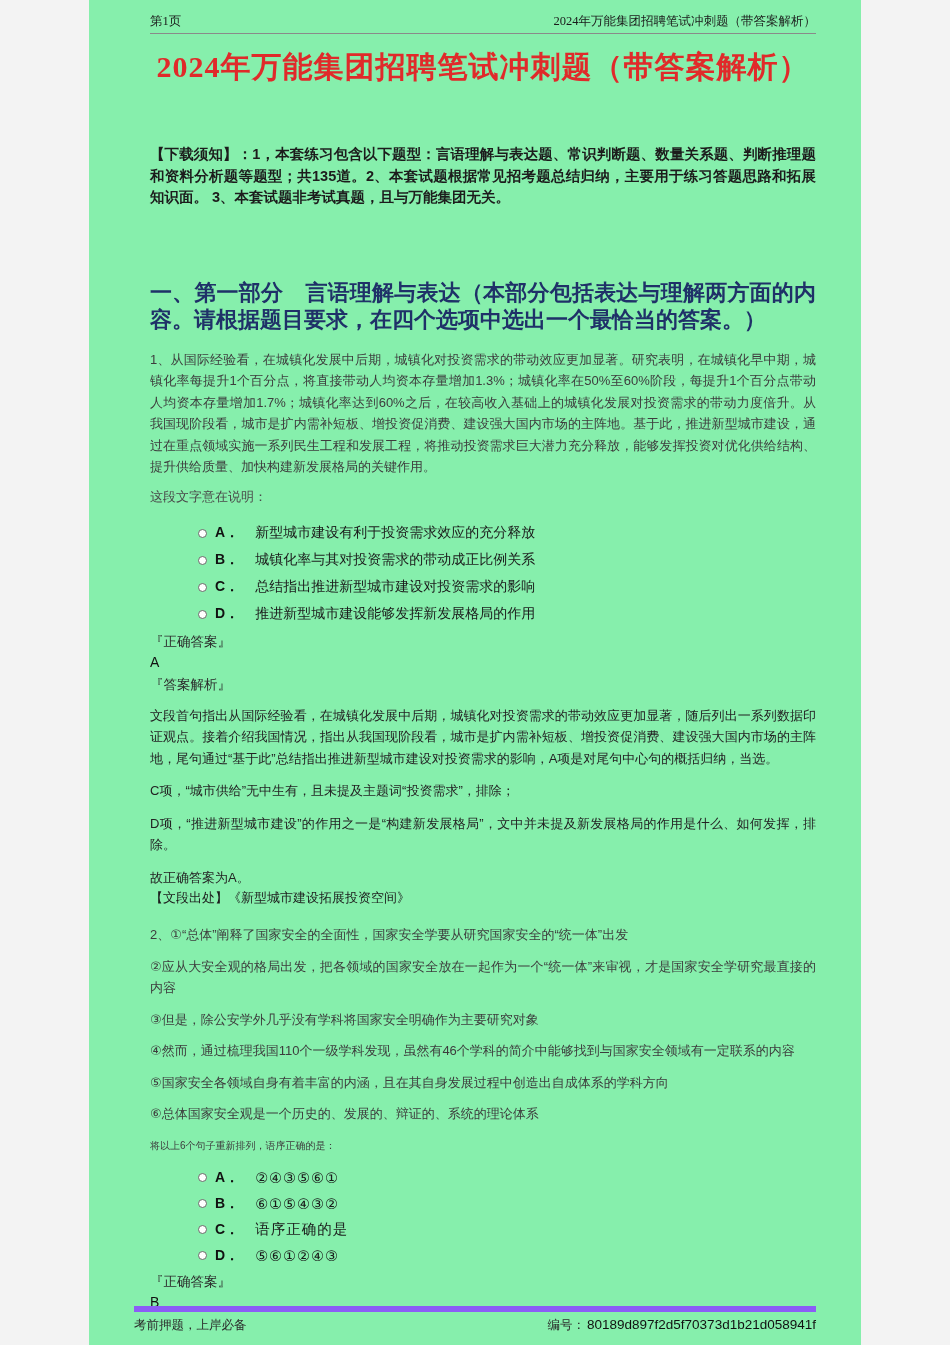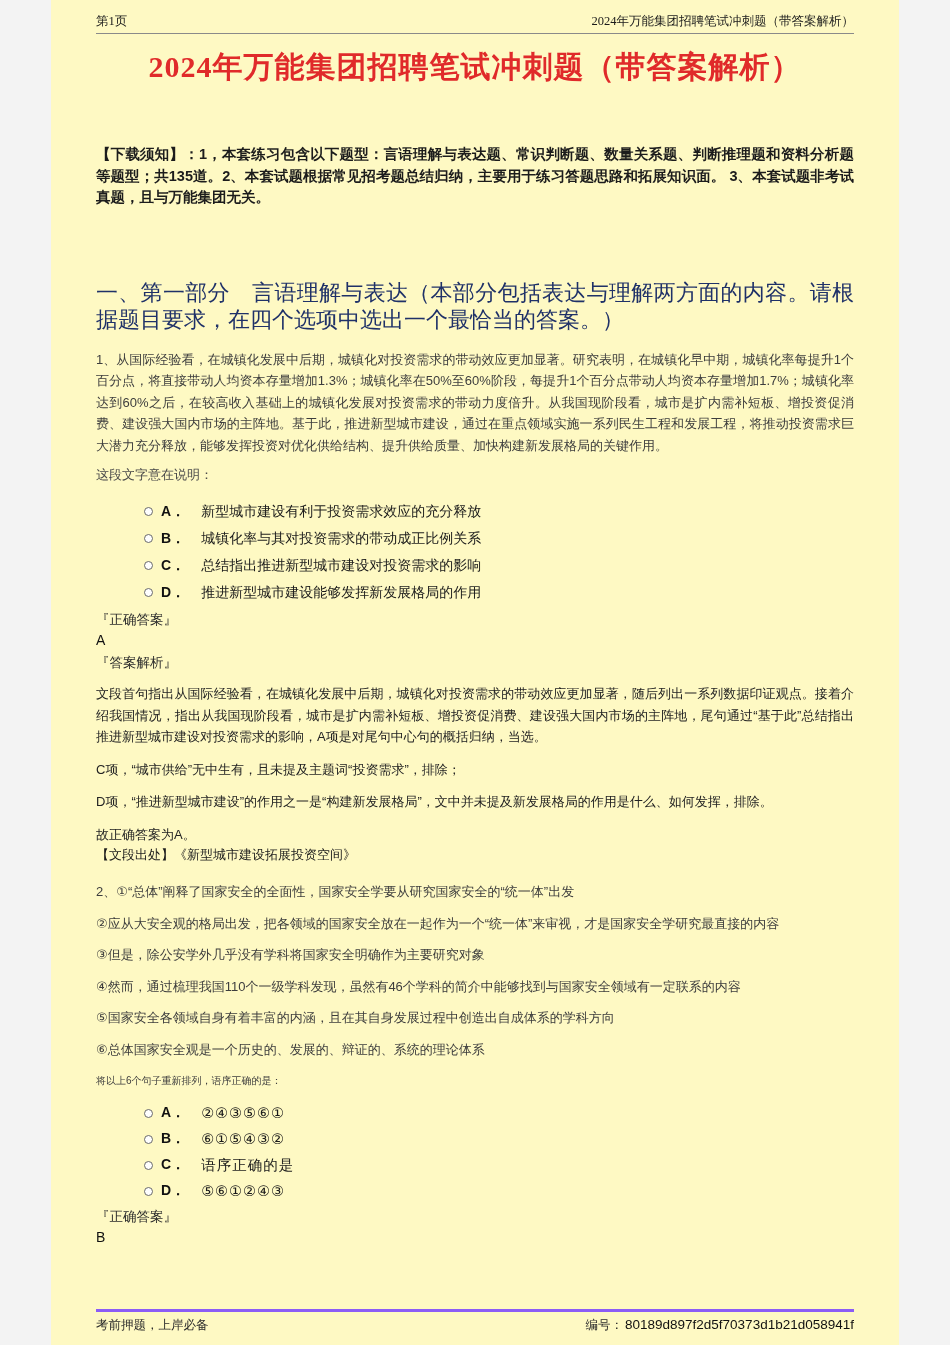--- a/index.html
+++ b/index.html
@@ -1,24 +1,25 @@
 <!DOCTYPE html>
 <html style="--title-red: #e02a2a; --section-blue: #1f3168;"><head>
 <meta charset="utf-8">
 <style>
   * { margin: 0; padding: 0; box-sizing: border-box; }
   html, body { background: #f3f3f3; }
   body { font-family: "Liberation Sans", "DejaVu Sans", sans-serif; }
   .page {
     position: relative;
-    width: 848px;
+    width: 772px;
     height: 1345px;
     margin: 0 auto;
-    background: #fef9c3;
+    background: #86efac;
     overflow: hidden;
+    padding-left: 16px;
   }
   .content { padding: 0 45px; }
 
   
   .hdr {
     display: flex;
     justify-content: space-between;
     align-items: flex-end;
     padding-top: 13px;
     padding-bottom: 3px;
@@ -48,21 +49,21 @@
     font-weight: 700;
     text-align: justify;
   }
 
   
   .section-h {
     margin-top: 70px;
     font-family: "Liberation Serif", "DejaVu Serif", serif;
     font-size: 22px;
     line-height: 27px;
-    font-weight: 400;
+    font-weight: 700;
     color: var(--section-blue, #1f3168);
     text-align: justify;
   }
 
   .stem {
     margin-top: 16px;
     font-size: 13px;
     line-height: 21.5px;
     color: #3d3d3d;
     text-align: justify;
@@ -147,21 +148,21 @@
   .opts2 .opt { height: 26px; }
   .opts2 .opt-text { letter-spacing: 1px; font-size: 14.5px; }
   .ans-block2 { margin-top: 2px; }
 
   
   .ftr {
     position: absolute;
     left: 45px;
     right: 45px;
     bottom: 11px;
-    border-top: 3px solid #8b5cf6;
+    border-top: 6px solid #8b5cf6;
     padding-top: 5px;
     display: flex;
     justify-content: space-between;
     align-items: baseline;
     font-size: 12.5px;
     color: #2b2b2b;
   }
   .code-wrap { display: flex; align-items: baseline; }
   .code {
     font-family: "Liberation Sans", "DejaVu Sans", sans-serif;

